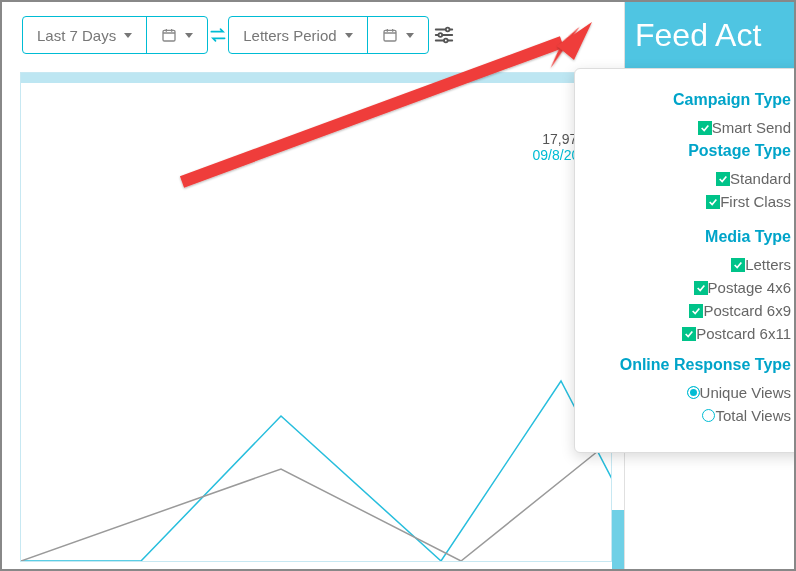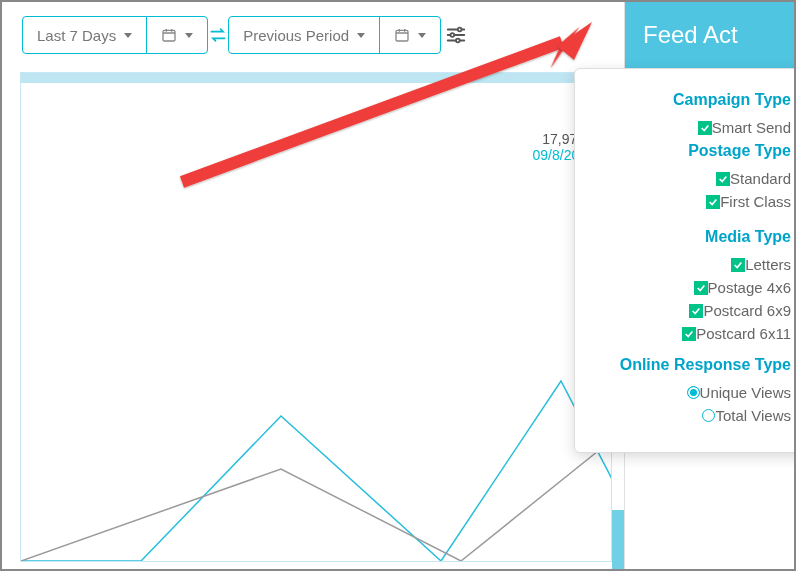--- a/index.html
+++ b/index.html
@@ -60,23 +60,23 @@
     right: 0; top: 0;
     width: 170px;
     height: 100%;
     background: #fff;
     border-left: 1px solid #e0e0e0;
   }
   .rb-header {
     height: 66px;
     background: #4fc5e2;
     color: #fff;
-    font-size: 24px;
+    font-size: 32px;
     display:flex;align-items:center;
-    padding-left: 18px;
+    padding-left: 10px;
     white-space: nowrap;
   }
   .rb-home {
     position:absolute;
     top: 78px;
     right: 0;
     color: #f6a623;
     font-size: 22px;
   }
   .rb-text { color:#777; font-size:15px; padding-left:10px; }
@@ -182,21 +182,21 @@
   </div>
 
   <div class="swap-btn">
     <svg width="20" height="20" viewBox="0 0 24 24" fill="none" stroke="#00bcd4" stroke-width="2" stroke-linecap="round">
         <path d="M4 8h14l-3-3M20 16H6l3 3"></path>
       </svg>
   </div>
 
   <div class="dd-group">
     <div class="dd-part">
-      <span>Previous Period</span>
+      <span>Letters Period</span>
       <span class="caret"></span>
     </div>
     <div class="dd-part sep">
       <svg width="16" height="16" viewBox="0 0 24 24" fill="none" stroke="#888" stroke-width="2">
           <rect x="3" y="5" width="18" height="16" rx="2"></rect>
           <path d="M3 9h18M8 3v4M16 3v4"></path>
         </svg>
       <span class="caret"></span>
     </div>
   </div>

